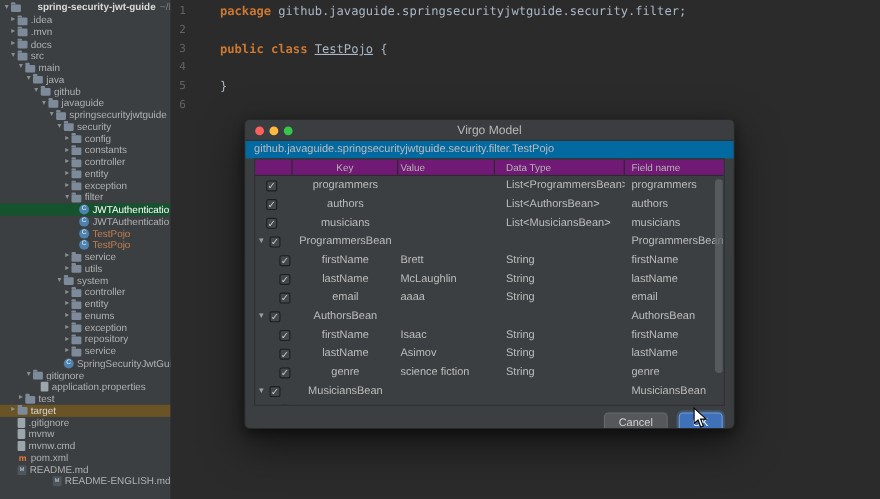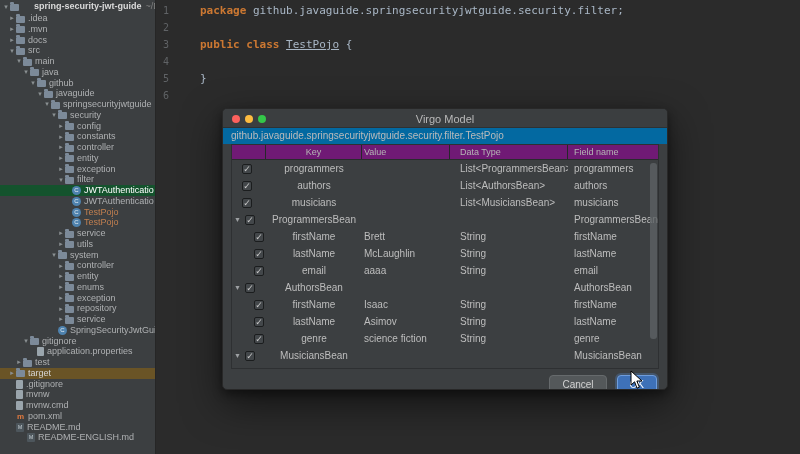--- a/index.html
+++ b/index.html
@@ -181,21 +181,21 @@
         <div class="trow normal" style="padding-left: 50px;"><span class="chev"></span><span class="ficon class"></span><span class="tlabel">SpringSecurityJwtGuide</span></div>
         <div class="trow normal" style="padding-left: 22px;"><span class="chev">▾</span><span class="ficon folder"></span><span class="tlabel">gitignore</span></div>
         <div class="trow normal" style="padding-left: 29px;"><span class="chev"></span><span class="ficon file"></span><span class="tlabel">application.properties</span></div>
         <div class="trow normal" style="padding-left: 15px;"><span class="chev">▸</span><span class="ficon folder"></span><span class="tlabel">test</span></div>
         <div class="trow target" style="padding-left: 8px;"><span class="chev">▸</span><span class="ficon folder"></span><span class="tlabel">target</span></div>
         <div class="trow normal" style="padding-left: 8px;"><span class="chev"></span><span class="ficon file"></span><span class="tlabel">.gitignore</span></div>
         <div class="trow normal" style="padding-left: 8px;"><span class="chev"></span><span class="ficon file"></span><span class="tlabel">mvnw</span></div>
         <div class="trow normal" style="padding-left: 8px;"><span class="chev"></span><span class="ficon file"></span><span class="tlabel">mvnw.cmd</span></div>
         <div class="trow normal" style="padding-left: 8px;"><span class="chev"></span><span class="ficon maven"></span><span class="tlabel">pom.xml</span></div>
         <div class="trow normal" style="padding-left: 8px;"><span class="chev"></span><span class="ficon md"></span><span class="tlabel">README.md</span></div>
-        <div class="trow normal" style="padding-left: 19px;"><span class="chev"></span><span class="ficon md"></span><span class="tlabel">README-ENGLISH.md</span></div>
+        <div class="trow normal" style="padding-left: 19px; text-align: right;"><span class="chev"></span><span class="ficon md"></span><span class="tlabel">README-ENGLISH.md</span></div>
       </div>
   </aside>
 
   <main class="editor">
     <div id="editor-lines">
         <div class="eline"><span class="lnum">1</span><span class="code"><span class="tok-keyword">package </span><span class="tok-plain">github.javaguide.springsecurityjwtguide.security.filter;</span></span></div>
         <div class="eline"><span class="lnum">2</span><span class="code"></span></div>
         <div class="eline"><span class="lnum">3</span><span class="code"><span class="tok-keyword">public class </span><span class="tok-class">TestPojo</span><span class="tok-plain"> {</span></span></div>
         <div class="eline"><span class="lnum">4</span><span class="code"></span></div>
         <div class="eline"><span class="lnum">5</span><span class="code"><span class="tok-plain">}</span></span></div>

